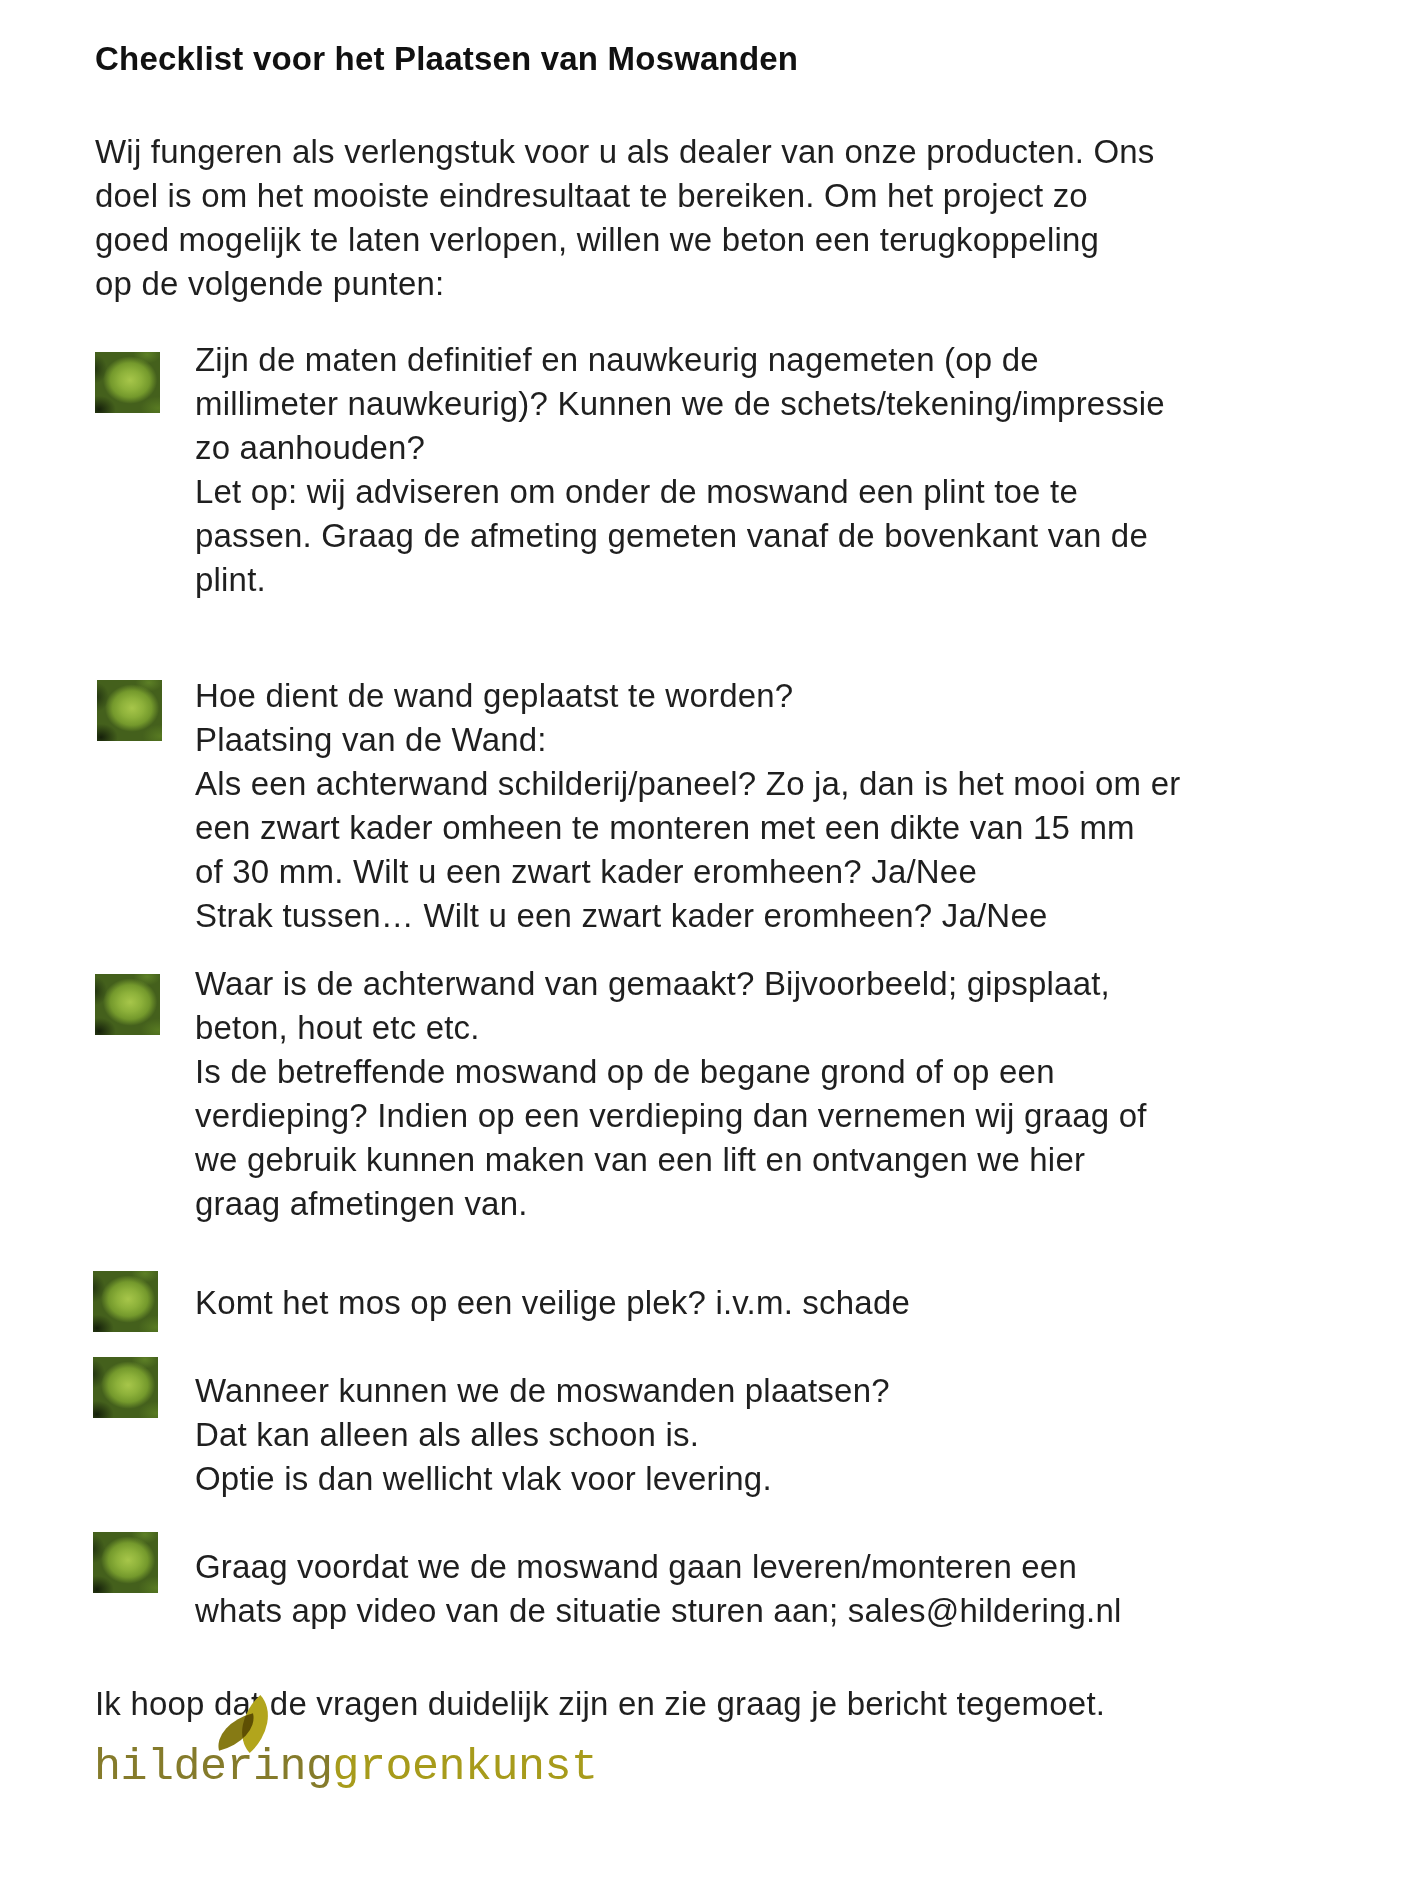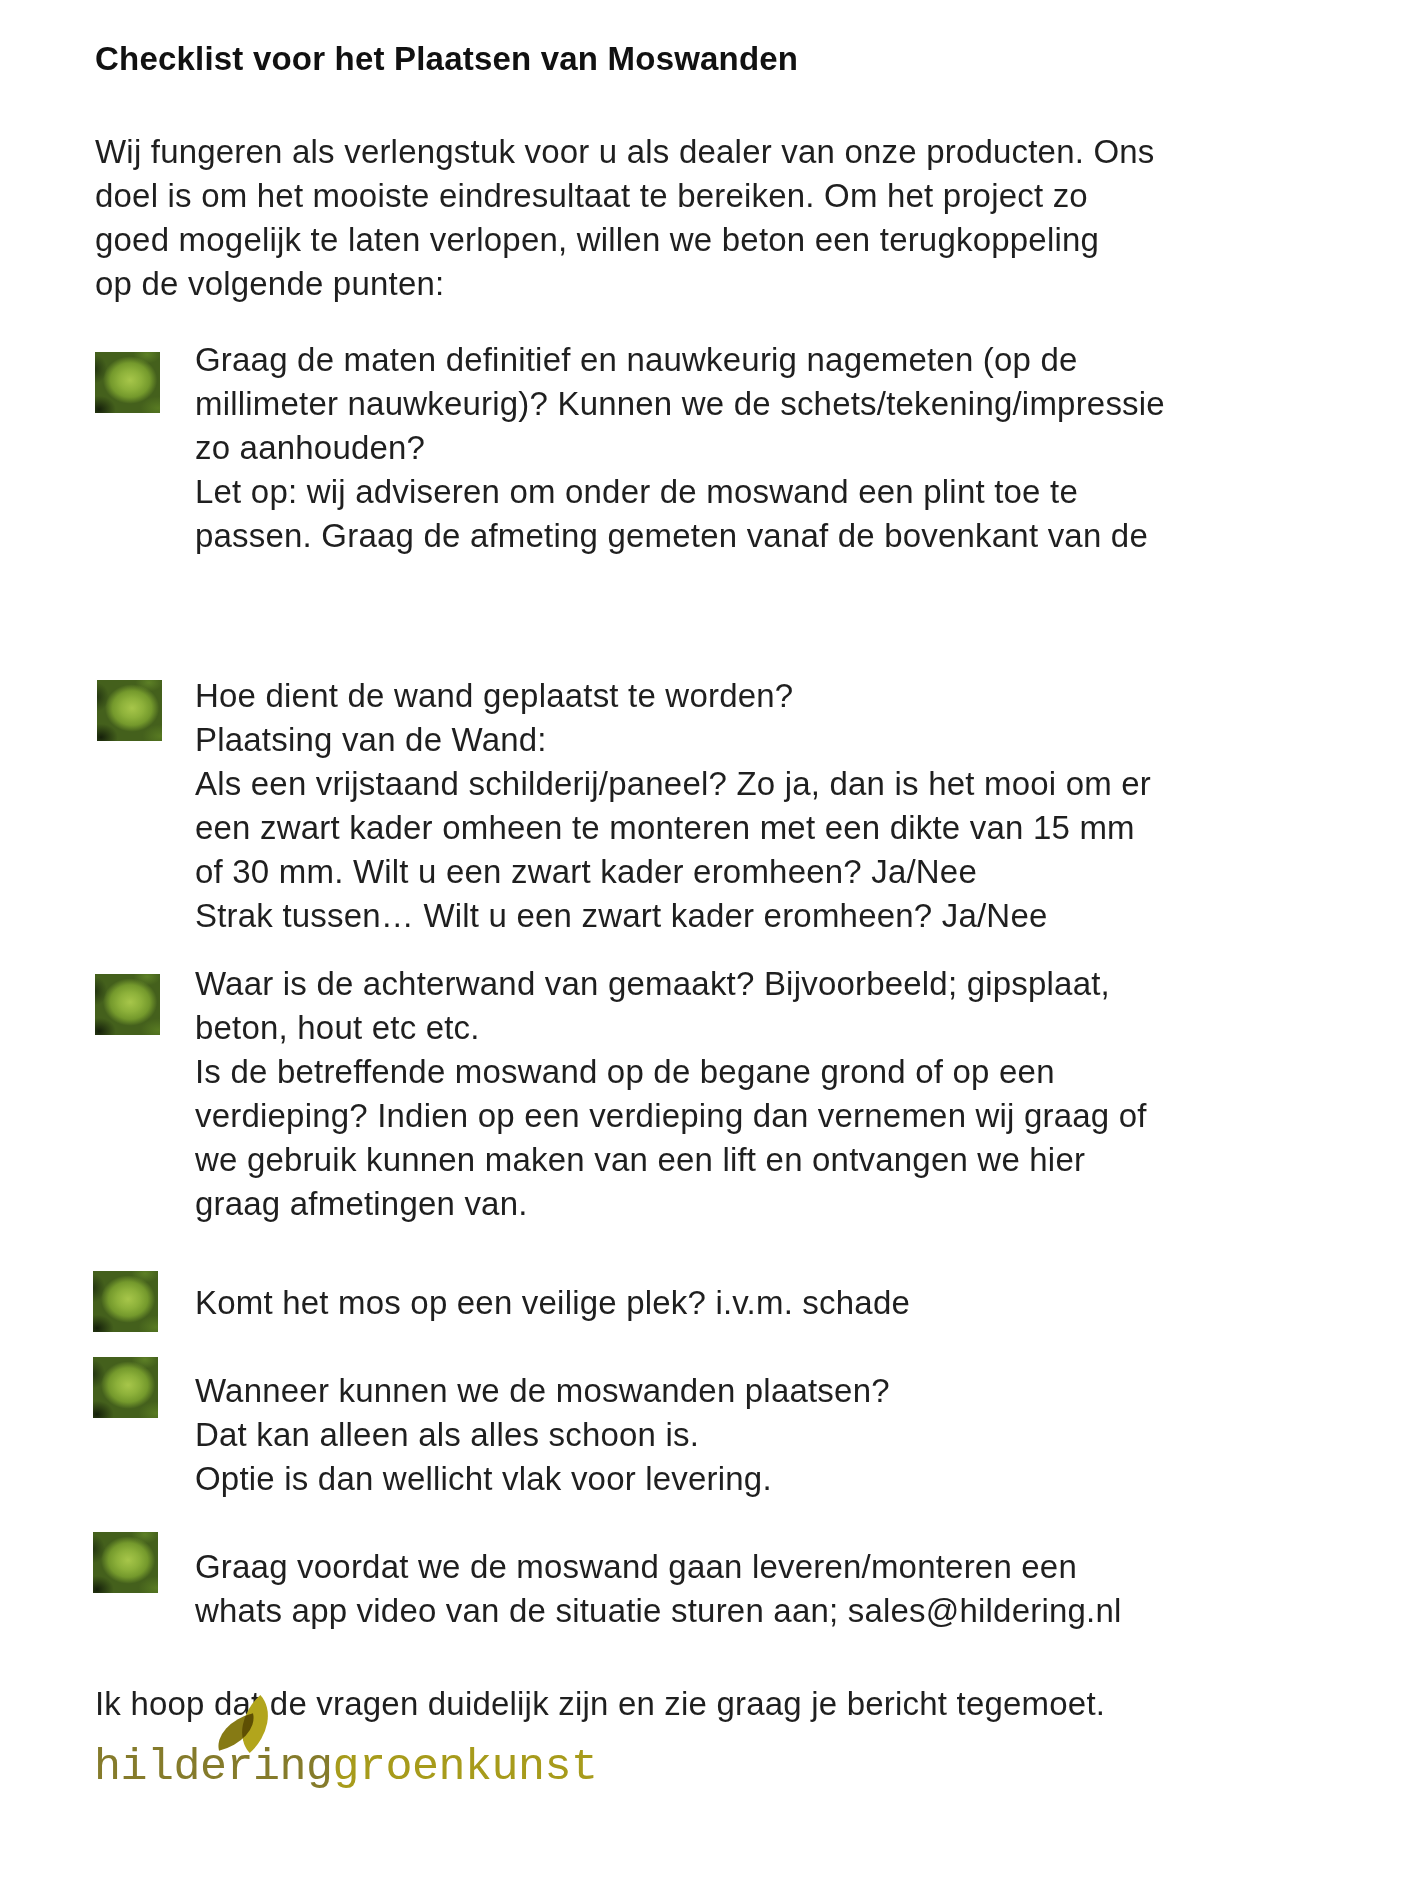--- a/index.html
+++ b/index.html
@@ -104,32 +104,33 @@
 
   <div class="textblock intro">
     <div>Wij fungeren als verlengstuk voor u als dealer van onze producten. Ons</div>
     <div>doel is om het mooiste eindresultaat te bereiken. Om het project zo</div>
     <div>goed mogelijk te laten verlopen, willen we beton een terugkoppeling</div>
     <div>op de volgende punten:</div>
   </div>
 
   <div class="moss-icon" style="left:95px; top:352px;"></div>
   <div class="textblock bullet-text" style="top:338px;">
-    <div>Graag de maten definitief en nauwkeurig nagemeten (op de</div>
+    <div>Zijn de maten definitief en nauwkeurig nagemeten (op de</div>
     <div>millimeter nauwkeurig)? Kunnen we de schets/tekening/impressie</div>
     <div>zo aanhouden?</div>
     <div>Let op: wij adviseren om onder de moswand een plint toe te</div>
     <div>passen. Graag de afmeting gemeten vanaf de bovenkant van de</div>
+    <div>plint.</div>
   </div>
 
   <div class="moss-icon" style="left:97px; top:680px;"></div>
   <div class="textblock bullet-text" style="top:674px;">
     <div>Hoe dient de wand geplaatst te worden?</div>
     <div>Plaatsing van de Wand:</div>
-    <div>Als een vrijstaand schilderij/paneel? Zo ja, dan is het mooi om er</div>
+    <div>Als een achterwand schilderij/paneel? Zo ja, dan is het mooi om er</div>
     <div>een zwart kader omheen te monteren met een dikte van 15 mm</div>
     <div>of 30 mm. Wilt u een zwart kader eromheen? Ja/Nee</div>
     <div>Strak tussen… Wilt u een zwart kader eromheen? Ja/Nee</div>
   </div>
 
   <div class="moss-icon" style="left:95px; top:974px;"></div>
   <div class="textblock bullet-text" style="top:962px;">
     <div>Waar is de achterwand van gemaakt? Bijvoorbeeld; gipsplaat,</div>
     <div>beton, hout etc etc.</div>
     <div>Is de betreffende moswand op de begane grond of op een</div>

